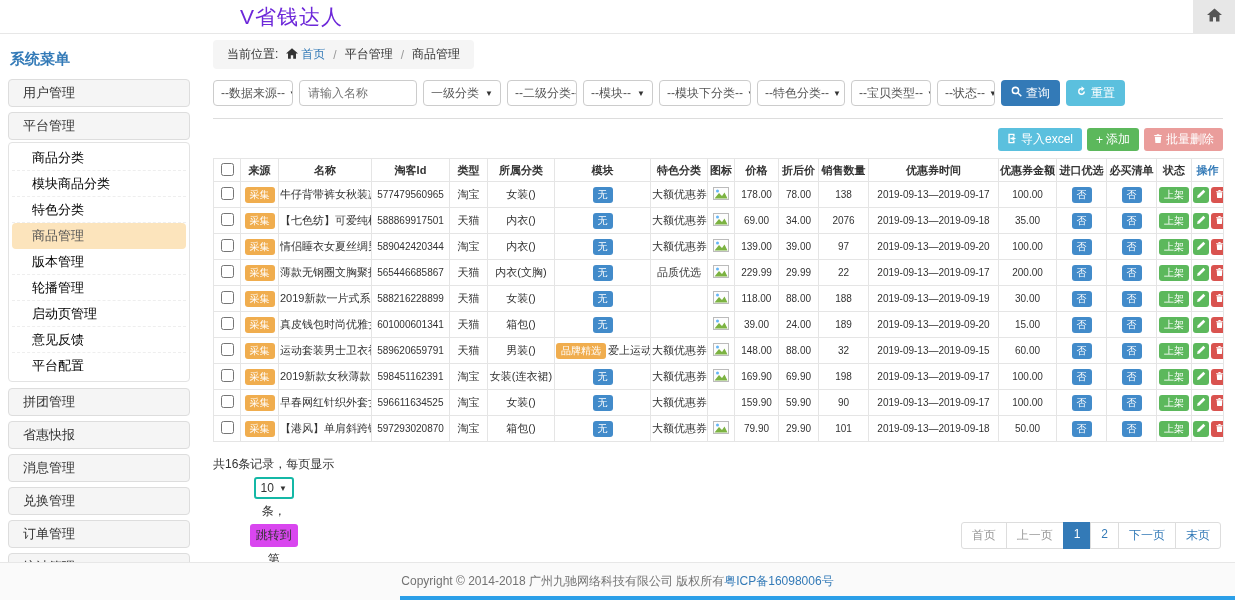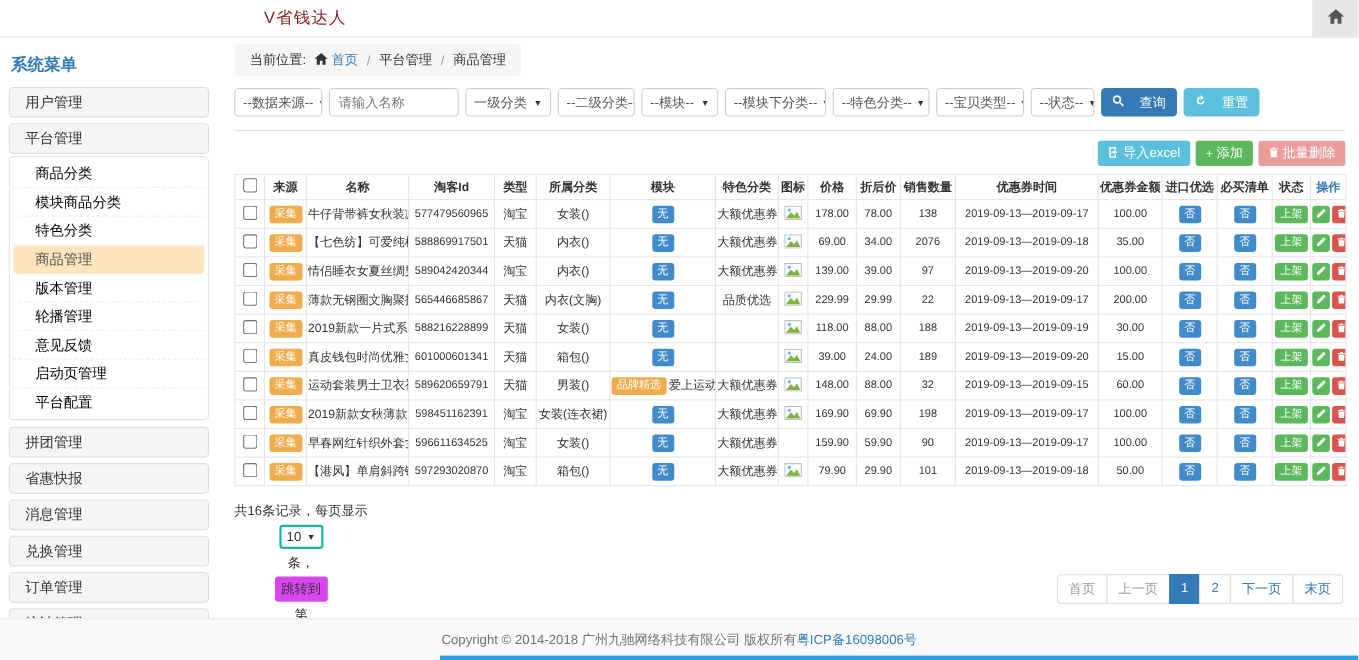--- a/index.html
+++ b/index.html
@@ -1,21 +1,21 @@
 <!DOCTYPE html>
 <html><head>
 <meta charset="utf-8">
 <style>
   * { margin:0; padding:0; box-sizing:border-box; }
   html,body { width:1235px; height:600px; overflow:hidden; }
   body { font-family:"Liberation Sans","DejaVu Sans",sans-serif; font-size:12px; color:#333; background:#fff; position:relative; }
 
   
   .topbar { height:34px; background:#fff; border-bottom:1px solid #e7e7e7; display:flex; align-items:center; }
-  .brand { margin-left:240px; font-size:15px; color:#7f1d1d; letter-spacing:1px; }
+  .brand { margin-left:240px; font-size:21px; color:#6d28d9; letter-spacing:1px; }
   .topbar-right { margin-left:auto; display:flex; align-items:stretch; height:34px; }
   .home-btn { width:42px; background:#e7e7e7; display:flex; align-items:center; justify-content:center; cursor:pointer; }
   .user-menu { display:flex; align-items:center; gap:6px; padding:0 46px 0 18px; color:#777; font-size:13px; cursor:pointer; }
   .caret { display:inline-block; width:0; height:0; border-left:4px solid transparent; border-right:4px solid transparent; border-top:4px solid #777; }
 
   
   .sidebar { position:absolute; left:8px; top:46px; width:182px; }
   .sidebar-title { color:#337ab7; font-weight:bold; font-size:15px; padding:4px 2px 10px 2px; }
   .acc-panel { height:28px; line-height:26px; background:#f5f5f5; border:1px solid #ddd; border-radius:4px; padding:0 14px; margin-bottom:5px; font-size:13px; color:#333; cursor:pointer; white-space:nowrap; overflow:hidden; }
   .submenu { background:#fff; border:1px solid #e3e3e3; border-radius:4px; margin:-3px 0 6px 0; padding:2px 3px; }
@@ -27,21 +27,21 @@
   .main { position:absolute; left:213px; top:40px; width:1010px; }
   .breadcrumb { display:inline-flex; align-items:center; background:#f5f5f5; border-radius:4px; padding:6px 14px; font-size:12px; color:#333; }
   .breadcrumb .bc-link { color:#337ab7; text-decoration:none; cursor:pointer; }
   .breadcrumb .sep { color:#999; margin:0 8px; }
   .breadcrumb svg { margin:0 3px 0 8px; }
 
   .filters { display:flex; align-items:center; gap:6px; margin-top:11px; }
   .fselect { height:26px; border:1px solid #ccc; border-radius:4px; background:#fff; display:flex; align-items:center; justify-content:space-between; padding:0 7px; font-size:12px; color:#555; cursor:pointer; white-space:nowrap; overflow:hidden; flex:none; }
   .fselect .sel-caret { font-size:8px; color:#333; margin-left:4px; }
   .finput { height:26px; border:1px solid #ccc; border-radius:4px; padding:0 8px; font-size:12px; color:#555; flex:none; }
-  .btn { height:26px; border:none; border-radius:4px; color:#fff; font-size:12px; display:inline-flex; align-items:center; gap:14px; padding:0 10px; cursor:pointer; flex:none; }
+  .btn { height:26px; border:none; border-radius:4px; color:#fff; font-size:12px; display:inline-flex; align-items:center; gap:4px; padding:0 10px; cursor:pointer; flex:none; }
   .btn-search { background:#337ab7; }
   .btn-reset { background:#5bc0de; }
 
   .divider { border-top:1px solid #ddd; margin-top:12px; }
   .toolbar { display:flex; justify-content:flex-end; gap:5px; margin:9px 0 7px 0; }
   .tbtn { height:23px; border:none; border-radius:3px; color:#fff; font-size:12px; display:inline-flex; align-items:center; gap:3px; padding:0 9px; cursor:pointer; }
   .tbtn-import { background:#5bc0de; }
   .tbtn-add { background:#5cb85c; }
   .tbtn-del { background:#ea9d9b; }
 
@@ -98,22 +98,22 @@
   <nav id="sidebar-menu">
       <div class="acc-panel">用户管理</div>
       <div class="acc-panel">平台管理</div>
       <div class="submenu">
         <a class="submenu-item">商品分类</a>
         <a class="submenu-item">模块商品分类</a>
         <a class="submenu-item">特色分类</a>
         <a class="submenu-item active">商品管理</a>
         <a class="submenu-item">版本管理</a>
         <a class="submenu-item">轮播管理</a>
+        <a class="submenu-item">启动页管理</a>
         <a class="submenu-item">意见反馈</a>
-        <a class="submenu-item">启动页管理</a>
         <a class="submenu-item">平台配置</a>
       </div>
       <div class="acc-panel">拼团管理</div>
       <div class="acc-panel">省惠快报</div>
       <div class="acc-panel">消息管理</div>
       <div class="acc-panel">兑换管理</div>
       <div class="acc-panel">订单管理</div>
       <div class="acc-panel">统计管理</div>
     </nav>
 </aside>

